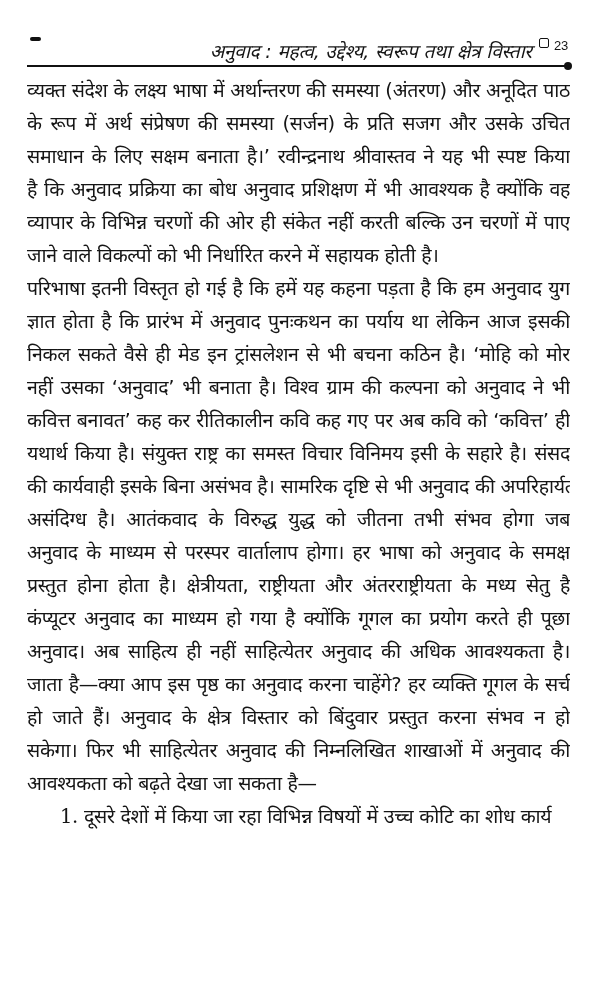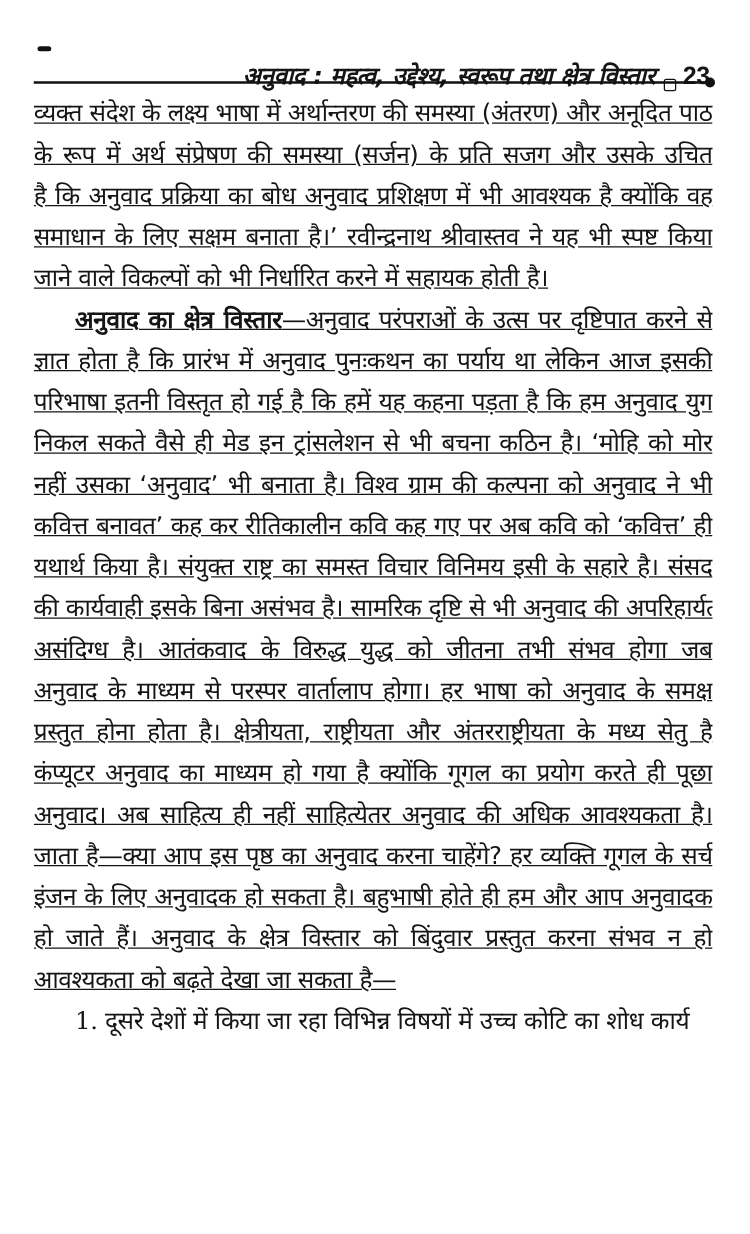--- a/index.html
+++ b/index.html
@@ -14,45 +14,44 @@
   }
   .page { position: absolute; left: 0; top: 0; width: 600px; height: 987px; }
 
   .corner-mark {
     position: absolute; left: 30px; top: 37px;
     width: 11px; height: 4px; background: #111; border-radius: 2px;
   }
   .running-head {
     position: absolute; right: 32px; top: 38px;
     font-size: 19px; font-style: italic; white-space: nowrap;
-    display: flex; align-items: flex-end; gap: 5px;
+    display: flex; align-items: flex-start; gap: 5px;
     letter-spacing: -0.2px;
-    font-weight: bold;
   }
   .running-head .box {
     display: inline-block; width: 10px; height: 10px;
     border: 1.6px solid #111; border-radius: 2px; box-sizing: border-box;
     margin-left: 2px; font-style: normal;
   }
-  .running-head .pageno { font-style: normal; font-family: "Liberation Sans", sans-serif; font-size: 20px; margin-top: 12px; }
+  .running-head .pageno { font-style: normal; font-family: "Liberation Sans", sans-serif; font-size: 13px; }
   .head-rule {
     position: absolute; left: 27px; top: 65px; width: 541px; height: 2px; background: #111;
   }
   .head-rule-dot {
     position: absolute; left: 564px; top: 62px; width: 8px; height: 8px; border-radius: 50%; background: #111;
   }
 
   .body-text {
     position: absolute; left: 27px; top: 74px; width: 543px;
     font-size: 19.5px; line-height: 33px;
     text-align: justify; letter-spacing: -0.3px;
   }
   .body-text p { margin: 0; }
   .body-text .line {
-    display: block; text-align: justify; text-align-last: justify; white-space: nowrap; overflow: hidden; text-decoration: underline;
+    display: block; text-align: justify; text-align-last: justify; white-space: nowrap; overflow: hidden;
   }
   .body-text .line.last { text-align-last: left; }
   .indent { padding-left: 33px; }
   .heading-run { font-weight: bold; }
   .list-item { padding-left: 33px; white-space: nowrap; }
   .list-item .num { font-family: "DejaVu Serif", serif; margin-right: 6px; }
 </style>
 </head>
 <body>
 
@@ -65,42 +64,42 @@
     <span class="box"></span>
     <span class="pageno">23</span>
   </div>
   <div class="head-rule"></div>
   <div class="head-rule-dot"></div>
 
   <div class="body-text">
     <p>
       <span class="line">व्यक्त संदेश के लक्ष्य भाषा में अर्थान्तरण की समस्या (अंतरण) और अनूदित पाठ</span>
       <span class="line">के रूप में अर्थ संप्रेषण की समस्या (सर्जन) के प्रति सजग और उसके उचित</span>
+      <span class="line">समाधान के लिए सक्षम बनाता है।’ रवीन्द्रनाथ श्रीवास्तव ने यह भी स्पष्ट किया</span>
       <span class="line">है कि अनुवाद प्रक्रिया का बोध अनुवाद प्रशिक्षण में भी आवश्यक है क्योंकि वह</span>
-      <span class="line">समाधान के लिए सक्षम बनाता है।’ रवीन्द्रनाथ श्रीवास्तव ने यह भी स्पष्ट किया</span>
+      <span class="line">व्यापार के विभिन्न चरणों की ओर ही संकेत नहीं करती बल्कि उन चरणों में पाए</span>
       <span class="line last">जाने वाले विकल्पों को भी निर्धारित करने में सहायक होती है।</span>
     </p>
 
     <p>
-      <span class="line indent"><span class="heading-run">अनुवाद का क्षेत्र विस्तार</span><span>—अनुवाद परंपराओं के उत्स पर दृष्टिपात करने से</span></span>
+      <span class="line">परिभाषा इतनी विस्तृत हो गई है कि हमें यह कहना पड़ता है कि हम अनुवाद युग</span>
       <span class="line">ज्ञात होता है कि प्रारंभ में अनुवाद पुनःकथन का पर्याय था लेकिन आज इसकी</span>
-      <span class="line">परिभाषा इतनी विस्तृत हो गई है कि हमें यह कहना पड़ता है कि हम अनुवाद युग</span>
       <span class="line">निकल सकते वैसे ही मेड इन ट्रांसलेशन से भी बचना कठिन है। ‘मोहि को मोर</span>
       <span class="line">नहीं उसका ‘अनुवाद’ भी बनाता है। विश्व ग्राम की कल्पना को अनुवाद ने भी</span>
       <span class="line">कवित्त बनावत’ कह कर रीतिकालीन कवि कह गए पर अब कवि को ‘कवित्त’ ही</span>
       <span class="line">यथार्थ किया है। संयुक्त राष्ट्र का समस्त विचार विनिमय इसी के सहारे है। संसद</span>
       <span class="line">की कार्यवाही इसके बिना असंभव है। सामरिक दृष्टि से भी अनुवाद की अपरिहार्यता</span>
       <span class="line">असंदिग्ध है। आतंकवाद के विरुद्ध युद्ध को जीतना तभी संभव होगा जब</span>
       <span class="line">अनुवाद के माध्यम से परस्पर वार्तालाप होगा। हर भाषा को अनुवाद के समक्ष</span>
       <span class="line">प्रस्तुत होना होता है। क्षेत्रीयता, राष्ट्रीयता और अंतरराष्ट्रीयता के मध्य सेतु है</span>
       <span class="line">कंप्यूटर अनुवाद का माध्यम हो गया है क्योंकि गूगल का प्रयोग करते ही पूछा</span>
       <span class="line">अनुवाद। अब साहित्य ही नहीं साहित्येतर अनुवाद की अधिक आवश्यकता है।</span>
       <span class="line">जाता है—क्या आप इस पृष्ठ का अनुवाद करना चाहेंगे? हर व्यक्ति गूगल के सर्च</span>
-      <span class="line">इंजन के लिए अनुवादक हो सकता है। बहुभाषी होते ही हम और आप अनुवादक</span>
       <span class="line">हो जाते हैं। अनुवाद के क्षेत्र विस्तार को बिंदुवार प्रस्तुत करना संभव न हो</span>
+      <span class="line">सकेगा। फिर भी साहित्येतर अनुवाद की निम्नलिखित शाखाओं में अनुवाद की</span>
       <span class="line last">आवश्यकता को बढ़ते देखा जा सकता है—</span>
     </p>
 
     <div>
       <div class="list-item">
         <span class="num">1.</span><span>दूसरे देशों में किया जा रहा विभिन्न विषयों में उच्च कोटि का शोध कार्य</span>
       </div>
 
     </div>
   </div>

